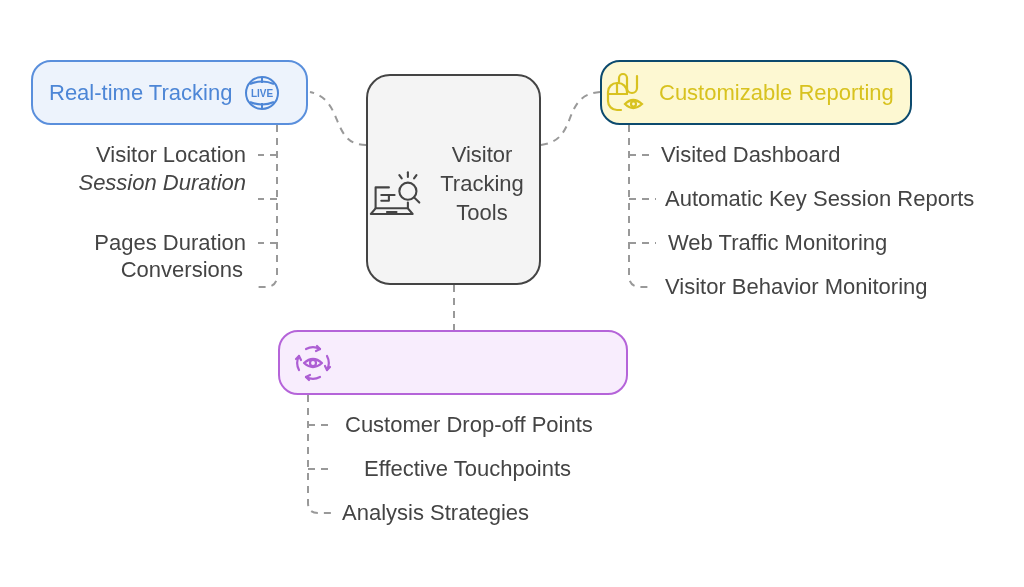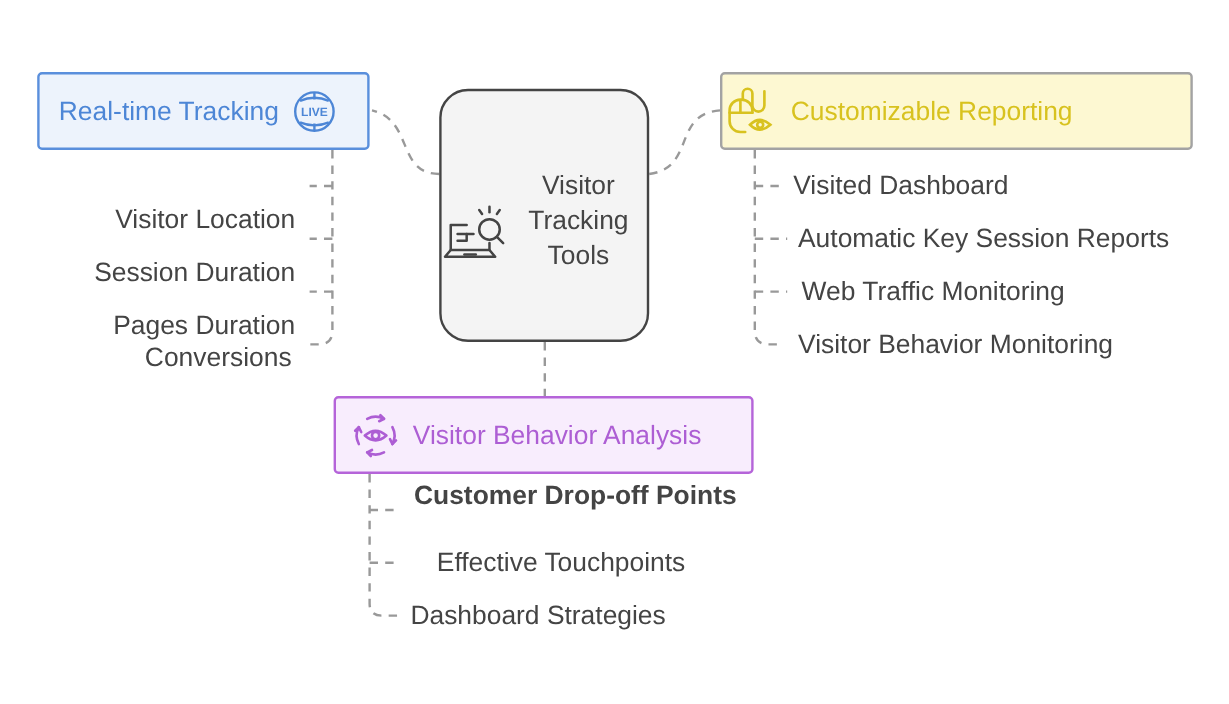--- a/index.html
+++ b/index.html
@@ -1,32 +1,32 @@
 <!DOCTYPE html>
 <html><head>
   <meta charset="utf-8">
   <style>
     html, body { margin: 0; padding: 0; background: #ffffff; }
     body { width: 1024px; height: 587px; position: relative; overflow: hidden; font-family: "Liberation Sans", sans-serif; }
-    .box { position: absolute; box-sizing: border-box; border-radius: 4px; display: flex; align-items: center; }
+    .box { position: absolute; box-sizing: border-box; border-radius: 20px; display: flex; align-items: center; }
     .box .label { font-size: 22px; white-space: nowrap; }
     #blue { left: 31px; top: 60px; width: 277px; height: 65px; background: #edf3fc; border: 2px solid #5a8fdc; padding-left: 16px; }
     #blue .label { color: #4d86d6; }
     #blue .icon { margin-left: 12px; width: 36px; height: 36px; }
-    #yellow { left: 600px; top: 60px; width: 394px; height: 65px; background: #fdf8d2; border: 2px solid #a3a3a3; padding-left: 3px; }
+    #yellow { left: 600px; top: 60px; width: 312px; height: 65px; background: #fdf8d2; border: 2px solid #0c4a6e; padding-left: 3px; }
     #yellow .label { color: #d8c21f; margin-left: 14px; }
     #yellow .icon { width: 40px; height: 42px; }
     #purple { left: 278px; top: 330px; width: 350px; height: 65px; background: #f8edfd; border: 2px solid #b564d9; padding-left: 14px; }
     #purple .label { color: #ad5ed4; margin-left: 12px; }
     #purple .icon { width: 38px; height: 38px; }
     #center { position: absolute; left: 366px; top: 74px; width: 175px; height: 211px; box-sizing: border-box; background: #f4f4f4; border: 2px solid #444444; border-radius: 24px; display: flex; align-items: center; }
     #center .icon { margin-top: 30px; width: 60px; height: 56px; }
     #center .title { margin-top: 8px; font-size: 22px; line-height: 29px; color: #444444; text-align: center; width: 120px; }
     .item { position: absolute; font-size: 22px; color: #444444; white-space: nowrap; line-height: 26px; }
-    .item.right { text-align: center; margin-top: 28px; }
+    .item.right { text-align: center; }
     svg.connectors { position: absolute; left: 0; top: 0; }
   </style>
 </head>
 <body>
 
 <svg class="connectors" width="1024" height="587" viewBox="0 0 1024 587">
   <g fill="none" stroke="#999999" stroke-width="2" stroke-dasharray="7 6">
 
     <path d="M366 145 C 330 145, 345 100, 310 92"></path>
 
@@ -97,28 +97,27 @@
     <path d="M23 2 L26 5 L22 7"></path>
     <path d="M33 12 A15 15 0 0 1 33 26"></path>
     <path d="M36 23 L33 26 L31 22"></path>
     <path d="M26 33 A15 15 0 0 1 12 33"></path>
     <path d="M15 36 L12 33 L16 31"></path>
     <path d="M5 26 A15 15 0 0 1 5 12"></path>
     <path d="M2 15 L5 12 L7 16"></path>
     <path d="M10 19 Q19 11 28 19 Q19 27 10 19 Z"></path>
     <circle cx="19" cy="19" r="3"></circle>
   </svg>
-  <span class="label">Visitor Behavior Analysis</span>
 </div>
 
 <div class="item right" style="right:778px; top:142px;">Visitor Location</div>
-<div class="item right" style="right:778px; top:186px;">Session Duration</div>
+<div class="item right" style="right:778px; top:170px;font-style:italic;">Session Duration</div>
 <div class="item right" style="right:778px; top:230px;">Pages Duration</div>
 <div class="item right" style="right:781px; top:257px;">Conversions</div>
 
 <div class="item" style="left:661px; top:142px;">Visited Dashboard</div>
 <div class="item" style="left:665px; top:186px;">Automatic Key Session Reports</div>
 <div class="item" style="left:668px; top:230px;">Web Traffic Monitoring</div>
 <div class="item" style="left:665px; top:274px;">Visitor Behavior Monitoring</div>
 
-<div class="item" style="left:345px; top:400px;font-weight:bold;">Customer Drop-off Points</div>
+<div class="item" style="left:345px; top:412px;">Customer Drop-off Points</div>
 <div class="item" style="left:364px; top:456px;">Effective Touchpoints</div>
-<div class="item" style="left:342px; top:500px;">Dashboard Strategies</div>
+<div class="item" style="left:342px; top:500px;">Analysis Strategies</div>
 
 </body></html>

